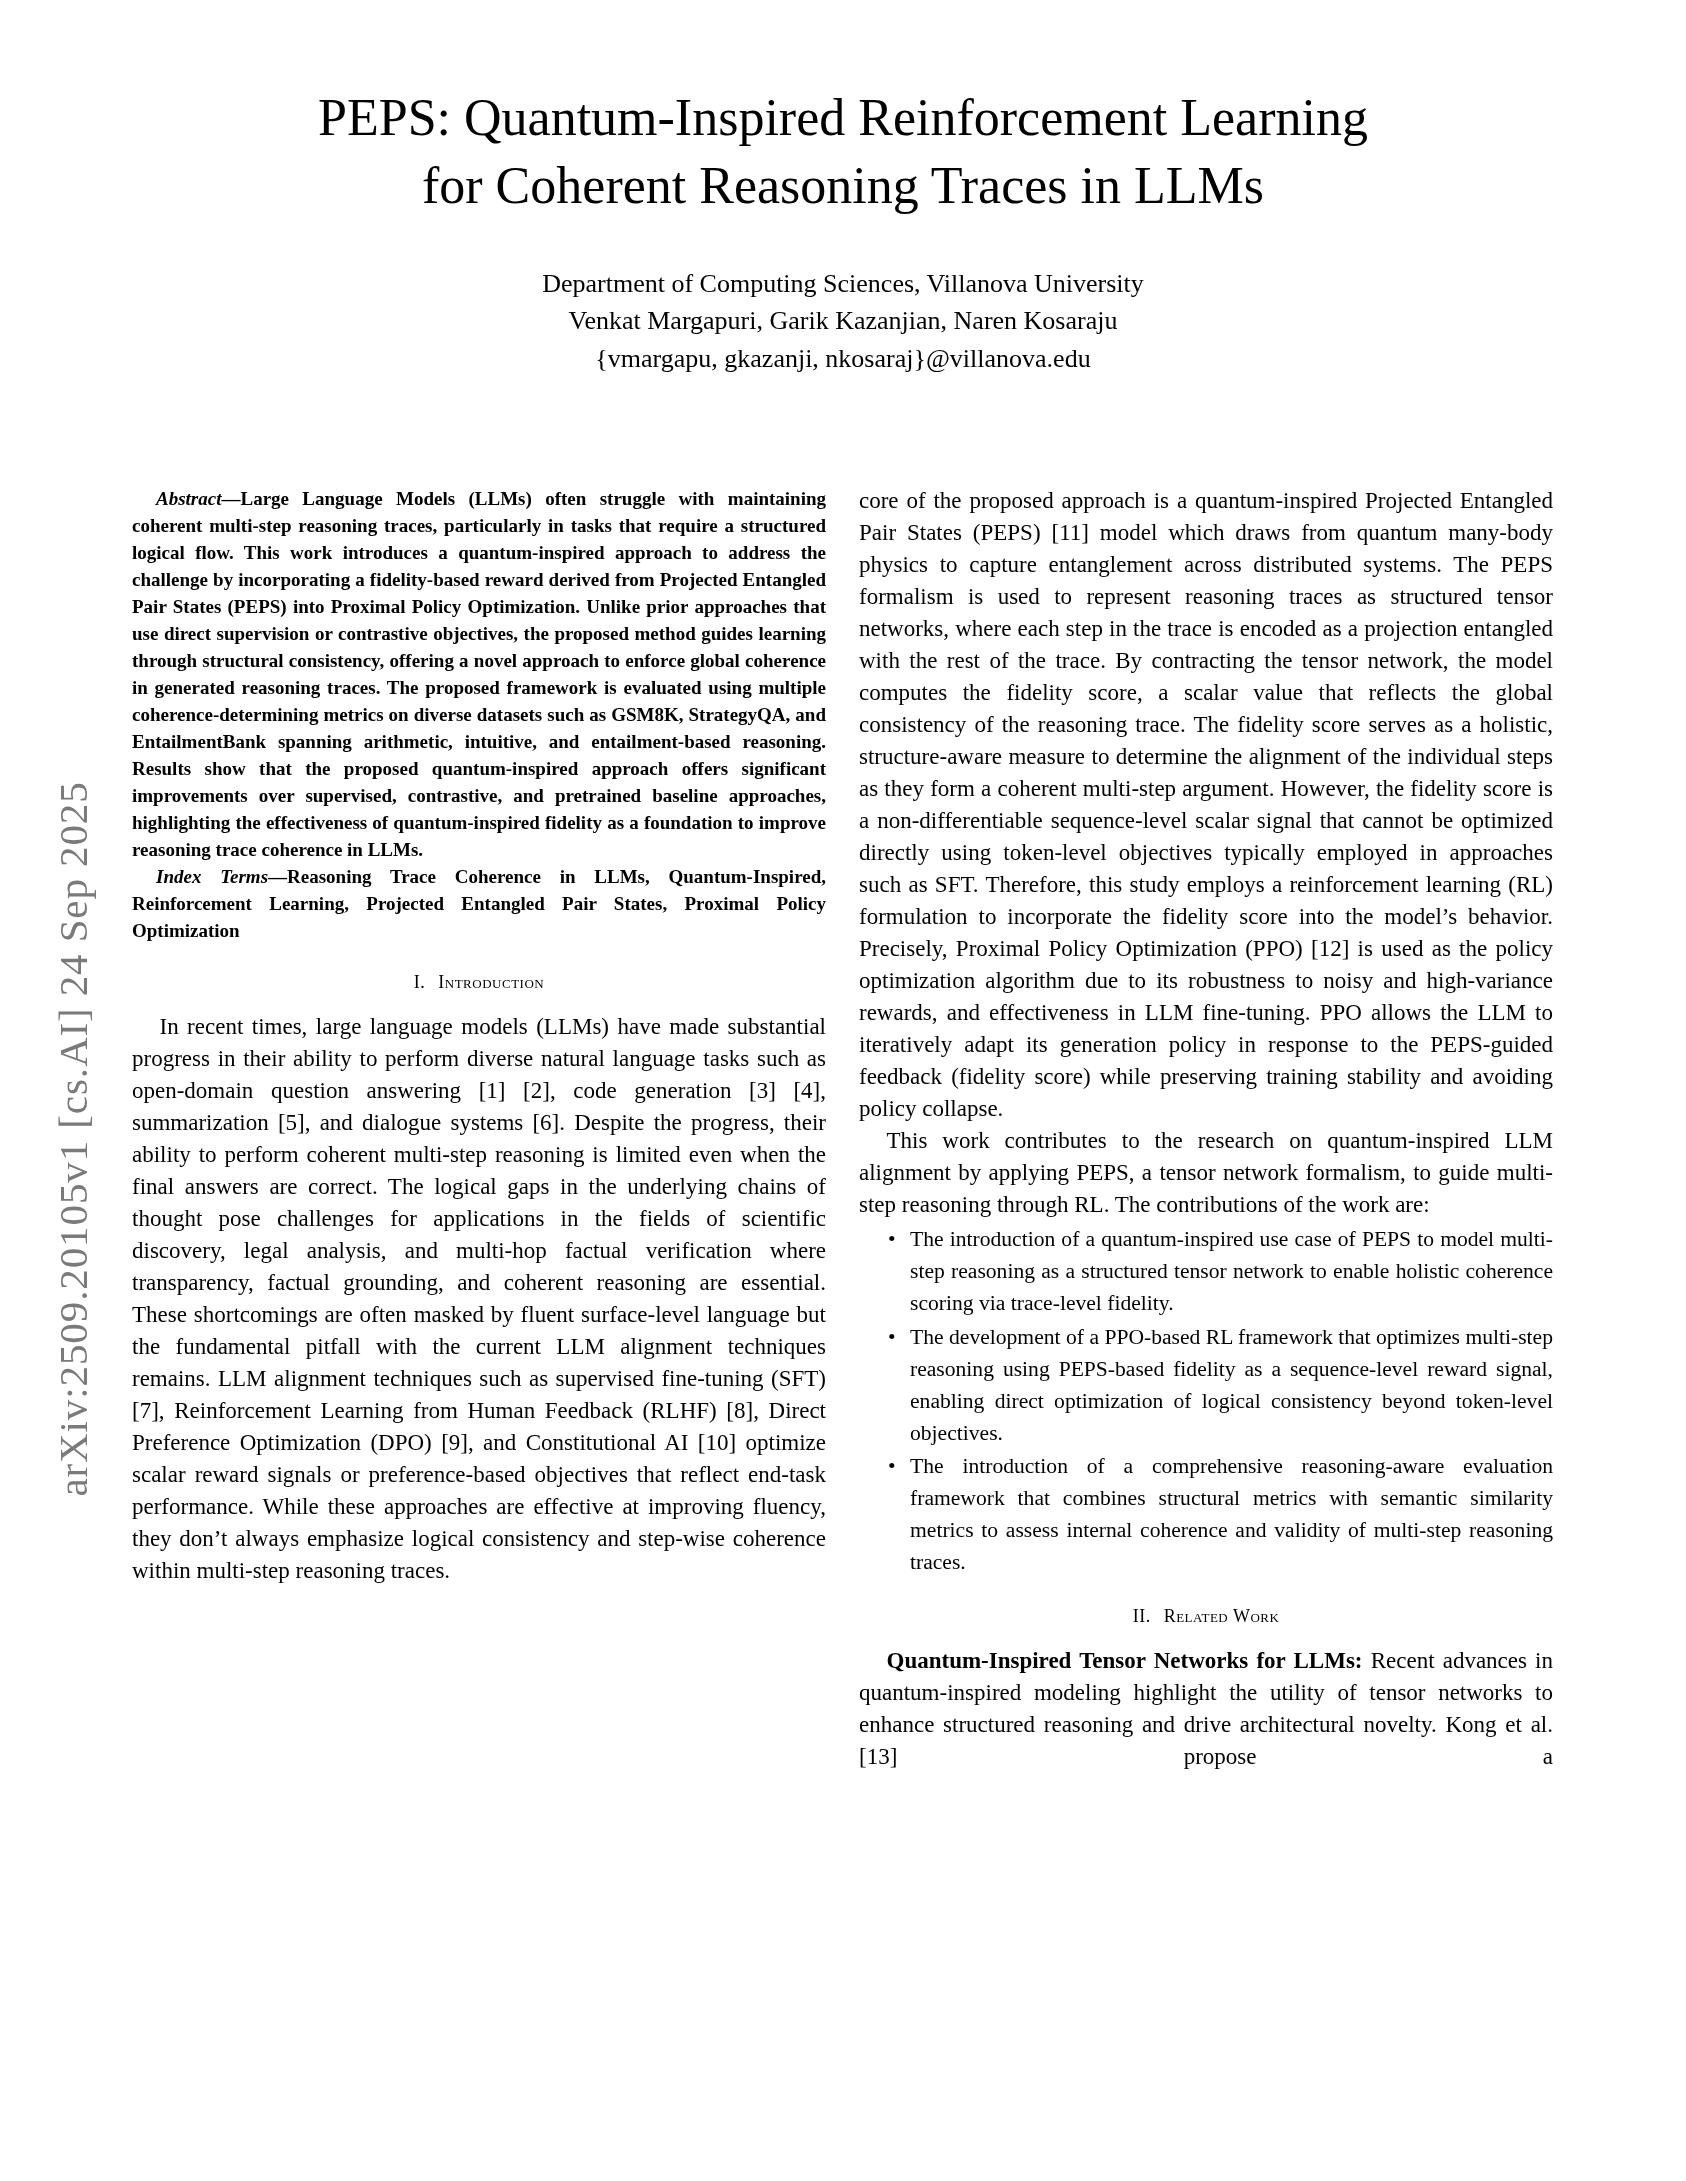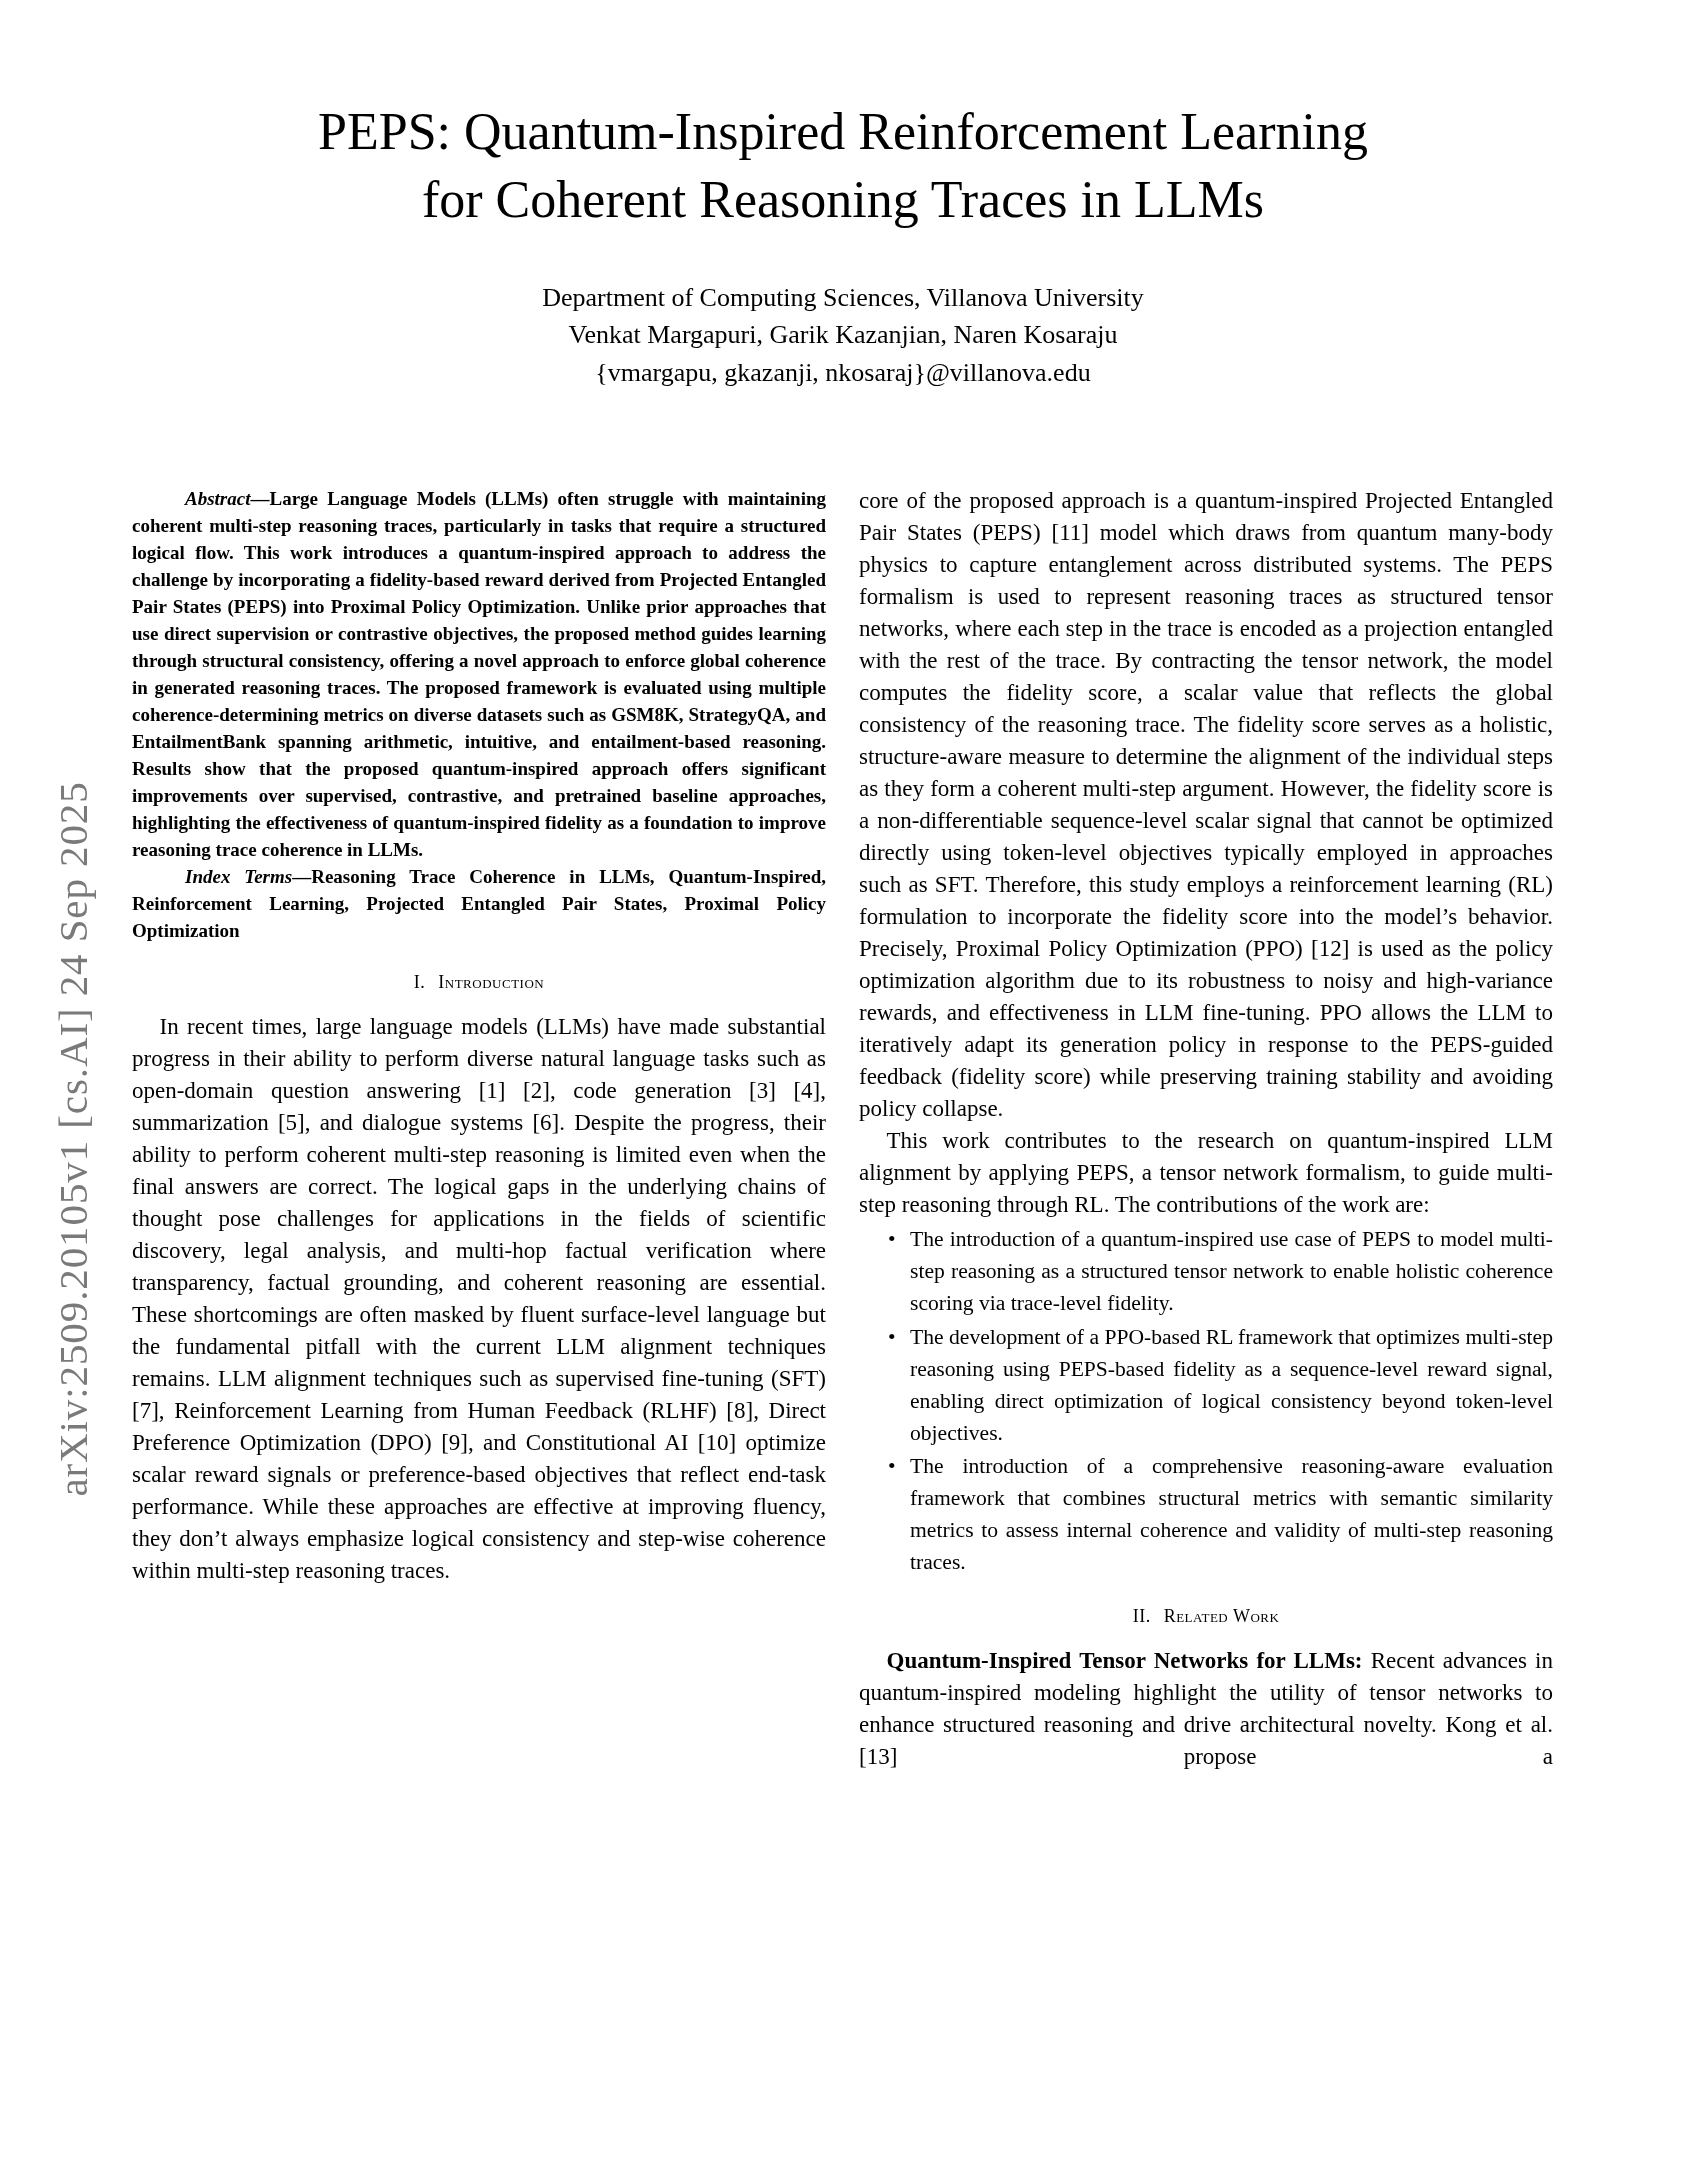--- a/index.html
+++ b/index.html
@@ -18,39 +18,39 @@
     position: absolute;
     top: 1139px; left: 73px;
     transform: translate(-50%, -50%) rotate(-90deg);
     white-space: nowrap;
     font-size: 41px;
     color: #7a7a7a;
     letter-spacing: 0.9px;
   }
 
   
-  .header { position: absolute; top: 98px; left: 0; width: 100%; text-align: center; }
+  .header { position: absolute; top: 84px; left: 0; width: 100%; text-align: center; }
   .paper-title { font-size: 52px; font-weight: normal; line-height: 1.3; }
   .author-block { margin-top: 46px; font-size: 26px; line-height: 1.43; }
 
   
   .columns {
     position: absolute; top: 485px; left: 132px;
     width: 1422px; height: 1524px;
     display: flex; gap: 33px;
   }
   .col { width: 694px; height: 1524px; overflow: hidden; }
 
   .abstract-para, .index-para {
     font-size: 19px; font-weight: bold;
     line-height: 27px;
     text-align: justify;
     text-indent: 24px;
   }
-  .lead-italic { font-style: italic; margin-left: 29px; }
+  .lead-italic { font-style: italic; }
 
   .section-heading {
     font-size: 18px; font-weight: normal;
     font-variant: small-caps;
     text-align: center;
     margin-top: 27.5px; margin-bottom: 18.4px;
     letter-spacing: 0.5px;
   }
   .section-heading .sec-num { margin-right: 13px; }
 

